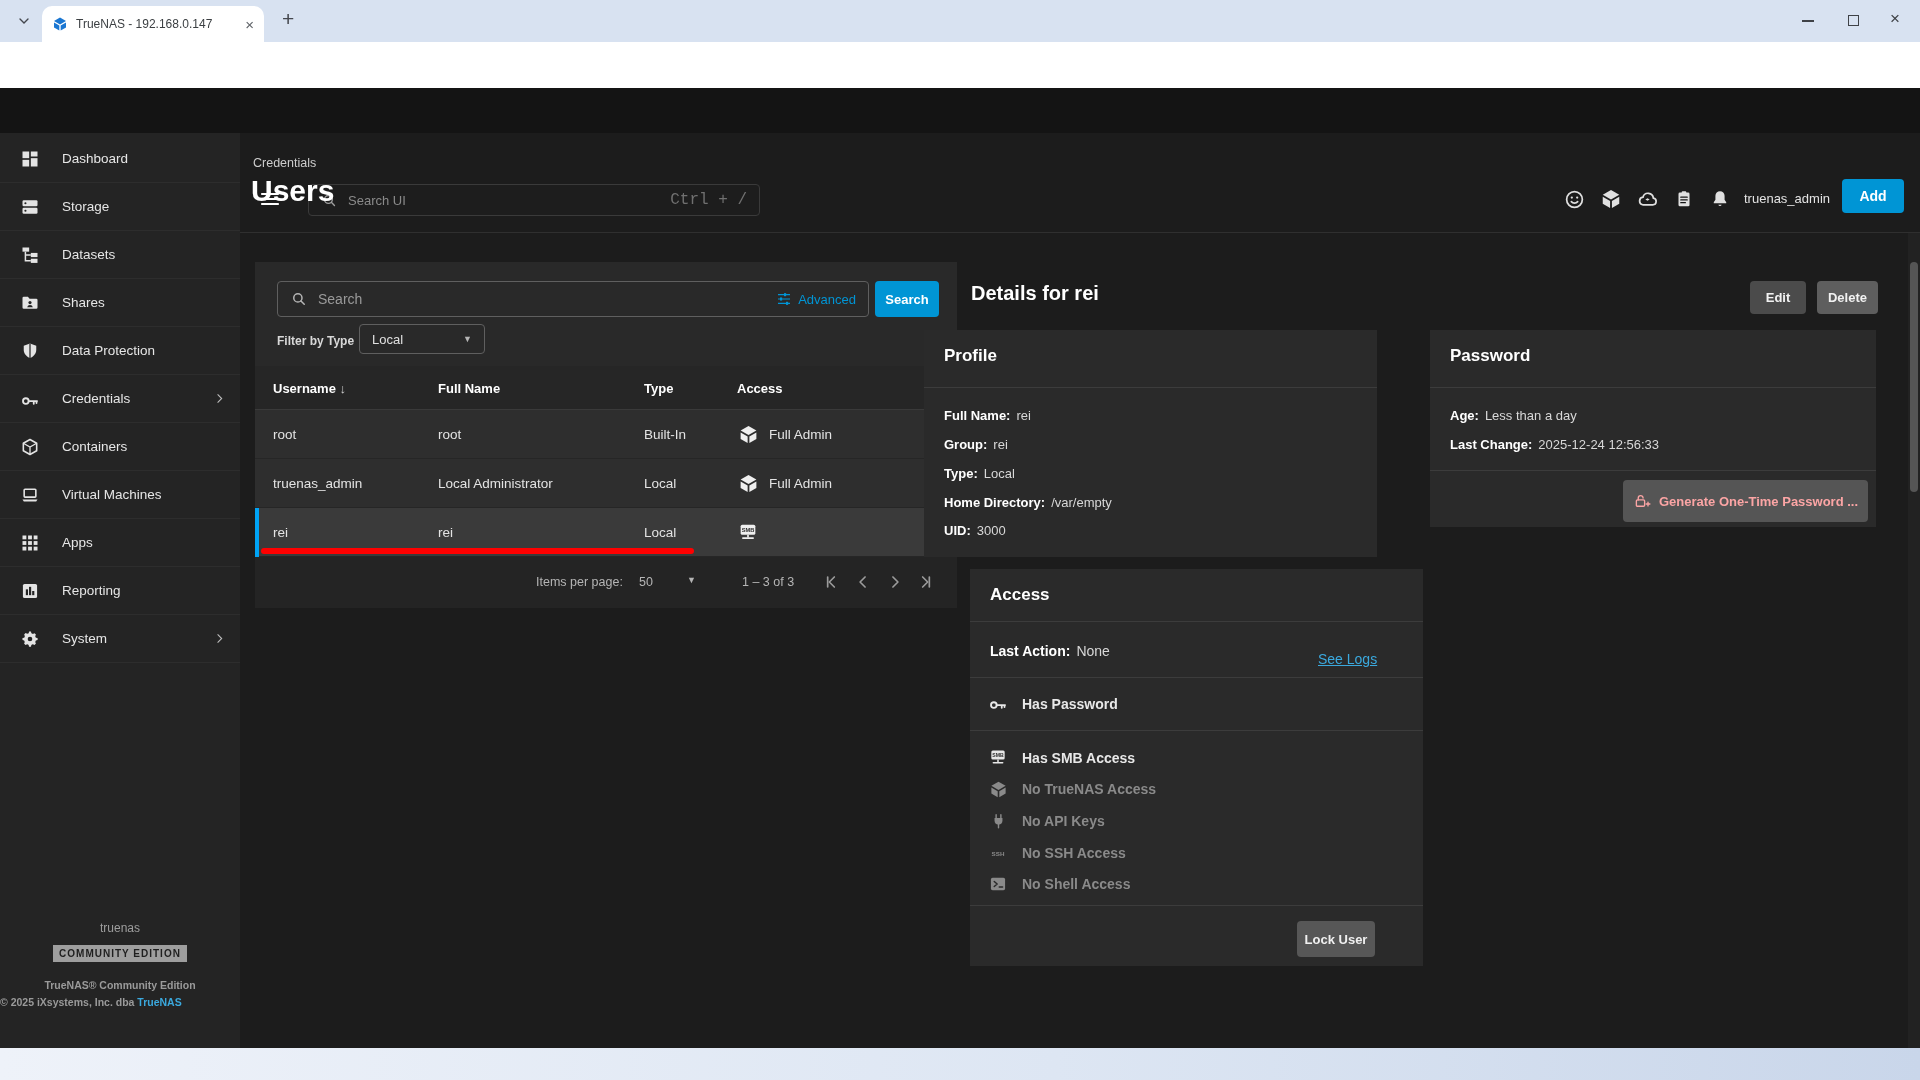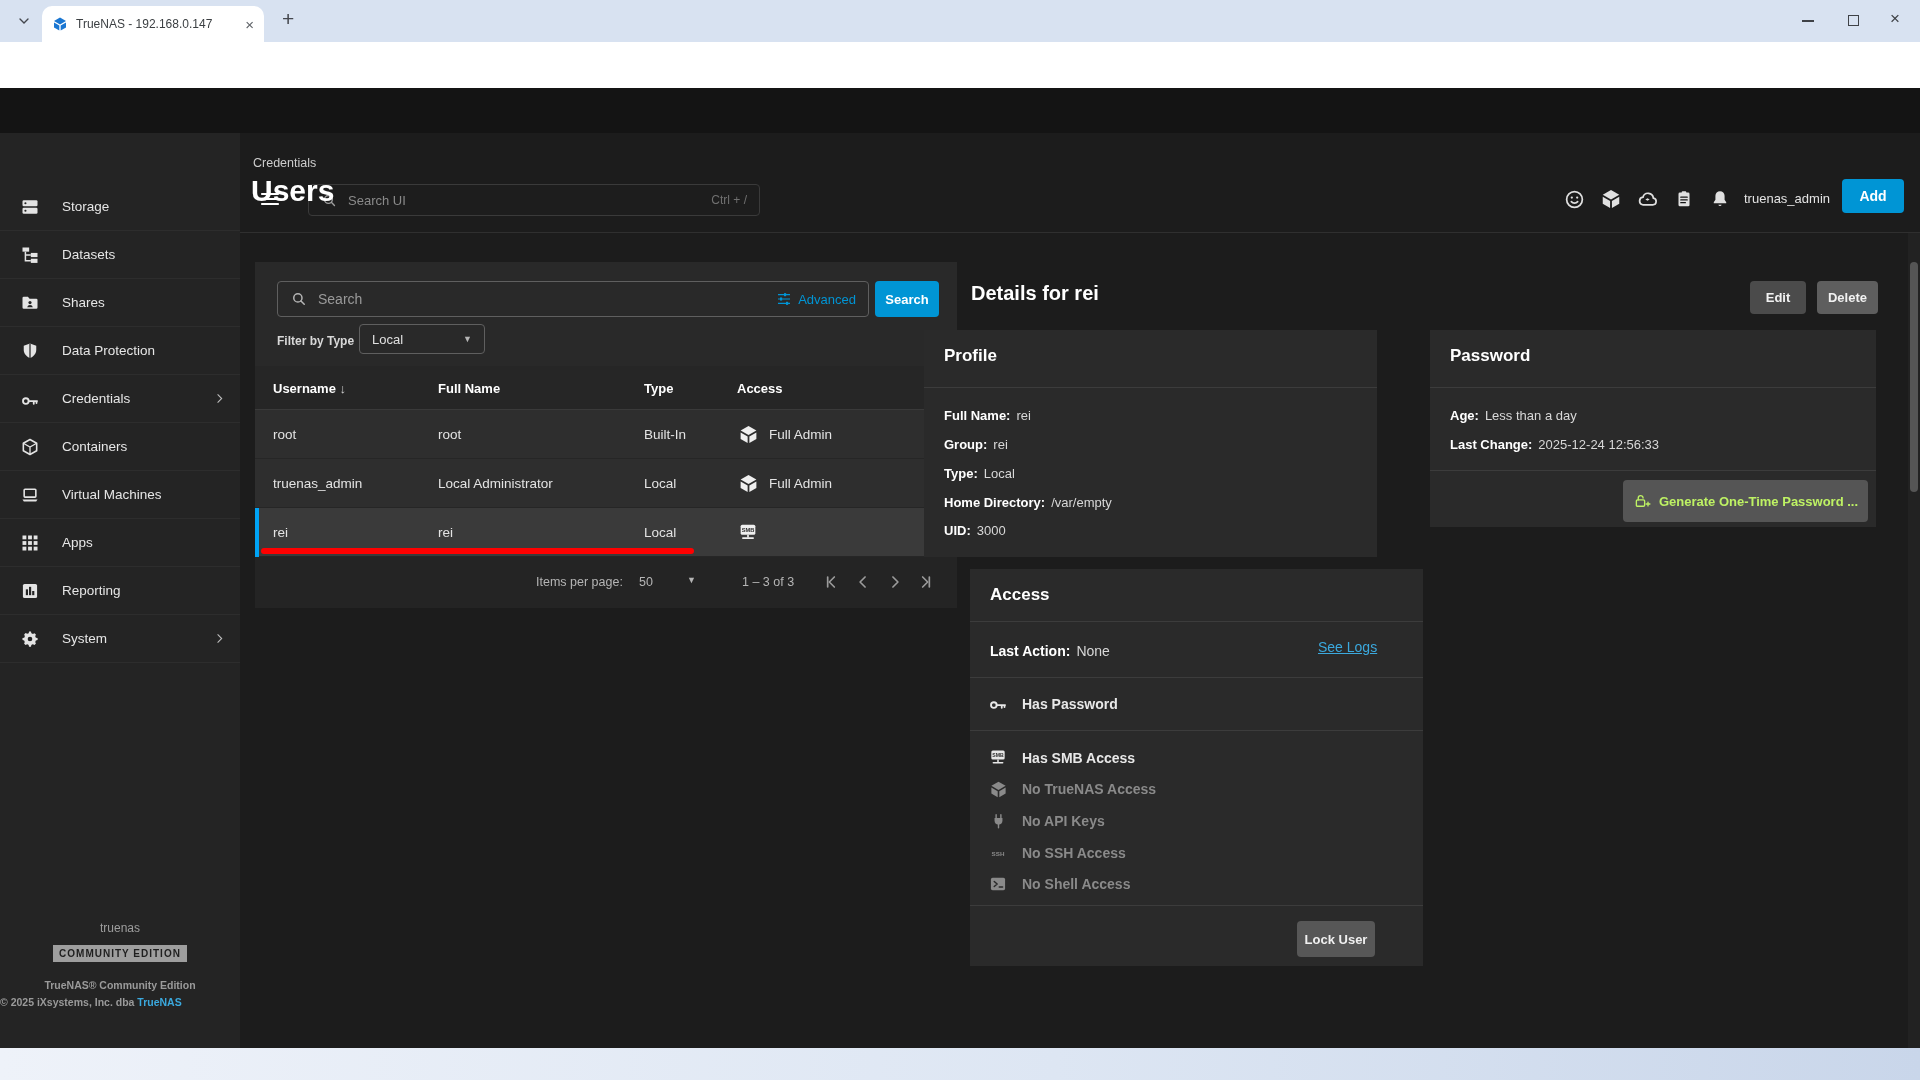--- a/index.html
+++ b/index.html
@@ -32,21 +32,21 @@
   #profile-avatar { left:1846px; top:50px; width:28px; height:28px; border-radius:50%; background:#673ab7; color:#fff; font-size:13px; }
   #kebab { left:1894px; top:51px; font-size:17px; color:#5f6368; }
   #toolbar-sep { left:1834px; top:53px; width:1px; height:22px; background:#d0d3da; }
 
   
   #appbar { left:0; top:88px; width:1920px; height:45px; background:#141414; }
   #tn-logo-text { font-size:26px; font-weight:600; color:#2b9fd8; letter-spacing:.5px; }
   #ui-search { left:308px; top:96px; width:452px; height:32px; background:#1d1d1d; border:1px solid #3a3a3a; border-radius:4px; padding:0 12px; }
   #ui-search input { flex:1; background:transparent; border:0; outline:none; color:#d8d8d8; font-size:13px; font-family:"Liberation Sans",sans-serif; margin-left:10px; }
   #ui-search input::placeholder { color:#8a8a8a; }
-  #ui-search-hint { color:#707070; font-size:12px; }
+  #ui-search-hint { color:#707070; font-size:16px;font-family:Liberation Mono, monospace; }
   .appbar-ico { color:#e0e0e0; }
   #appbar-username { font-size:13px; color:#e3e3e3; }
 
   
   #sidebar { left:0; top:133px; width:240px; height:915px; background:#242424; }
   .side-item { position:absolute; left:0; width:240px; height:48px; border-bottom:1px solid #2d2d2d; }
   .s-icon { position:absolute; left:20px; top:14px; width:20px; height:20px; color:#e4e4e4; }
   .s-label { position:absolute; left:62px; top:16px; font-size:13.5px; color:#e6e6e6; }
   .s-chev { position:absolute; right:14px; top:17px; color:#bdbdbd; }
   #sb-hostname { left:0; top:788px; width:240px; text-align:center; font-size:12px; color:#9e9e9e; }
@@ -87,26 +87,26 @@
 
   
   #details-title { left:971px; top:282px; font-size:20px; font-weight:bold; color:#fff; }
   #edit-btn { left:1750px; top:281px; width:56px; height:33px; background:#4b4b4b; border-radius:4px; color:#f2f2f2; font-size:13px; font-weight:bold; }
   #delete-btn { left:1817px; top:281px; width:61px; height:33px; background:#5e5e5e; border-radius:4px; color:#f2f2f2; font-size:13px; font-weight:bold; }
   .card { position:absolute; background:#2a2a2a; }
   .card-title { position:absolute; left:20px; top:16px; font-size:17px; font-weight:bold; color:#fff; }
   .card-div { position:absolute; left:0; width:100%; height:1px; background:#3c3c3c; }
   .fld { position:absolute; left:20px; font-size:13px; color:#d8d8d8; }
   .fld b { color:#fff; margin-right:6px; }
-  #generate-btn { position:absolute; left:193px; top:150px; width:245px; height:42px; background:#555555; border-radius:4px; color:#bef264; font-size:13px; font-weight:bold; gap:8px; justify-content:center; }
+  #generate-btn { position:absolute; left:193px; top:150px; width:245px; height:42px; background:#555555; border-radius:4px; color:#fca5a5; font-size:13px; font-weight:bold; gap:8px; justify-content:center; }
   .acc-label { position:absolute; font-size:14px; font-weight:bold; }
   .acc-active { color:#e8e8e8; }
   .acc-inactive { color:#8a8a8a; }
   .acc-ico { position:absolute; left:18px; width:20px; height:20px; }
-  #see-logs { position:absolute; left:348px; top:70px; font-size:14px; color:#3ba9de; text-decoration:underline;text-align:right; }
+  #see-logs { position:absolute; left:348px; top:82px; font-size:14px; color:#3ba9de; text-decoration:underline;text-align:right; }
   #lock-btn { position:absolute; left:327px; top:352px; width:78px; height:36px; background:#575757; border-radius:4px; color:#f0f0f0; font-size:13px; font-weight:bold; }
   .btn { display:flex; align-items:center; justify-content:center; cursor:pointer; }
 
   #right-scrollbar { left:1908px; top:233px; width:12px; height:815px; background:#222222; }
   #right-scroll-thumb { left:1910px; top:262px; width:8px; height:230px; background:#555555; border-radius:4px; }
 
   
   #taskbar { left:0; top:1048px; width:1920px; height:32px; background:linear-gradient(90deg,#eef2f9 0%,#dde6f3 55%,#c9d6ea 100%); }
 </style>
 </head>
@@ -302,20 +302,29 @@
       <svg width="22" height="22" viewBox="0 0 24 24">
           <g fill="none" stroke="currentColor" stroke-width="2" stroke-linecap="round">
             <path d="M12 3.5v7.5"></path>
             <path d="M7.2 6.2a7 7 0 1 0 9.6 0"></path>
           </g>
         </svg>
     </span>
   </div>
 
   <div class="abs" id="sidebar">
+    <div class="side-item" style="top:2px">
+      <span class="s-icon"><svg width="20" height="20" viewBox="0 0 24 24" fill="currentColor">
+            <rect x="3" y="3" width="8" height="8"></rect>
+            <rect x="13" y="3" width="8" height="6"></rect>
+            <rect x="3" y="13" width="8" height="8"></rect>
+            <rect x="13" y="11" width="8" height="10"></rect>
+          </svg></span>
+      <span class="s-label">Dashboard</span>
+    </div>
     <div class="side-item" style="top:50px">
       <span class="s-icon"><svg width="20" height="20" viewBox="0 0 24 24" fill="currentColor">
             <rect x="3" y="4" width="18" height="7" rx="1.5"></rect>
             <rect x="3" y="13" width="18" height="7" rx="1.5"></rect>
             <circle cx="6.5" cy="7.5" r="1.3" fill="#242424"></circle>
             <circle cx="6.5" cy="16.5" r="1.3" fill="#242424"></circle>
           </svg></span>
       <span class="s-label">Storage</span>
     </div>
     <div class="side-item" style="top:98px">

